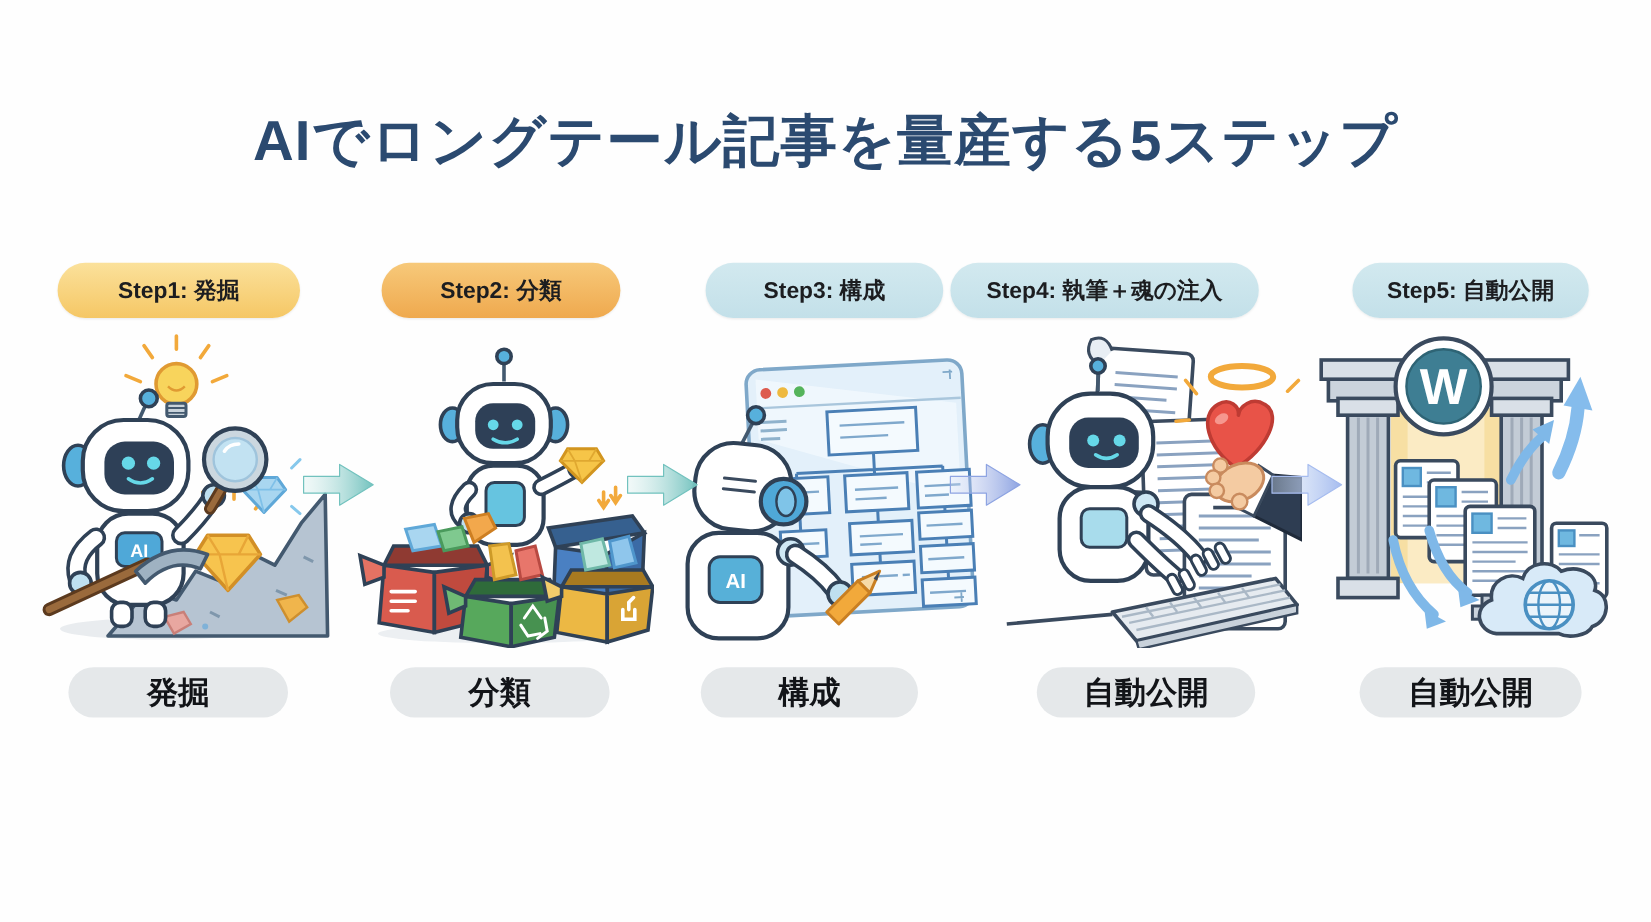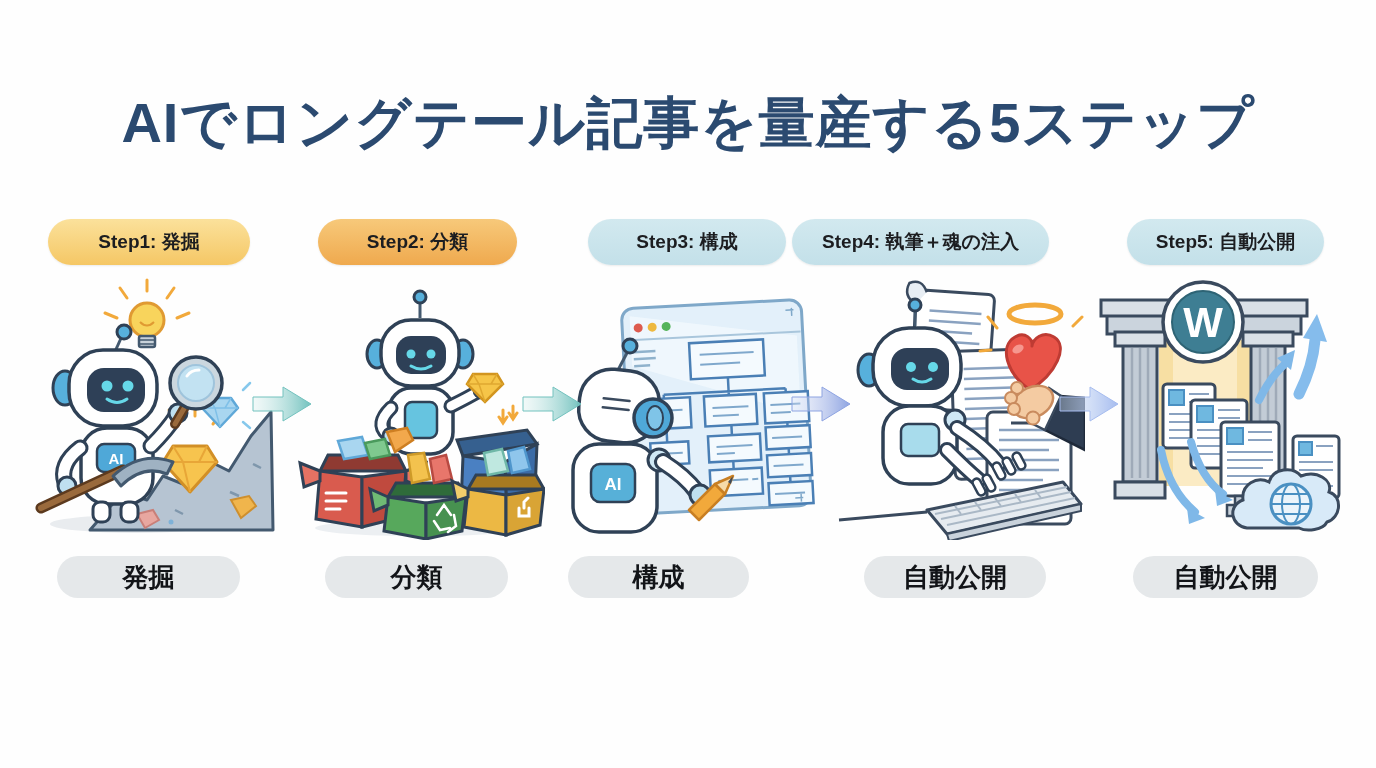--- a/index.html
+++ b/index.html
@@ -1,19 +1,19 @@
 <!DOCTYPE html>
 <html><head>
 <meta charset="utf-8">
 <style>
   html,body{margin:0;padding:0;background:#fff;}
   .canvas{position:relative;width:1376px;height:768px;background:#FEFEFE;overflow:hidden;
           font-family:"Liberation Sans",sans-serif;}
   .title{position:absolute;top:86px;left:0;width:100%;text-align:center;
-         font-size:56px;font-weight:900;color:#2B4A70;letter-spacing:1px;}
+         font-size:47px;font-weight:900;color:#2B4A70;letter-spacing:1px;}
   .badge{position:absolute;top:219px;height:46px;border-radius:23px;
          display:flex;align-items:center;justify-content:center;
          font-size:19px;font-weight:800;color:#1C1D20;box-shadow:0 1px 2px rgba(0,0,0,.08);}
   .badge.yellow{background:linear-gradient(180deg,#FBE19B,#F5C765);}
   .badge.orange{background:linear-gradient(180deg,#F7C97A,#EFA94E);}
   .badge.blue{background:linear-gradient(180deg,#D2E9EF,#C3E0E9);}
   .pill{position:absolute;top:556px;height:42px;border-radius:21px;background:#E5E8EA;
         display:flex;align-items:center;justify-content:center;
         font-size:26px;font-weight:800;color:#121418;}
   .illus{position:absolute;top:278px;width:250px;height:262px;}
@@ -414,21 +414,21 @@
       <path d="M2 15 H32 V5 L60 22 L32 39 V29 H2 Z" fill="url(#ga4)" stroke="#A6BCEF" stroke-width="1" stroke-linejoin="round"></path>
     </svg>
   </div>
 
   <div class="pill" style="left:57px;width:183px;">
       <span>発掘</span>
     </div>
   <div class="pill" style="left:325px;width:183px;">
       <span>分類</span>
     </div>
-  <div class="pill" style="left:568px;width:181px;">
+  <div class="pill" style="left:584px;width:181px;">
       <span>構成</span>
     </div>
   <div class="pill" style="left:864px;width:182px;">
       <span>自動公開</span>
     </div>
   <div class="pill" style="left:1133px;width:185px;">
       <span>自動公開</span>
     </div>
 
 </div>

